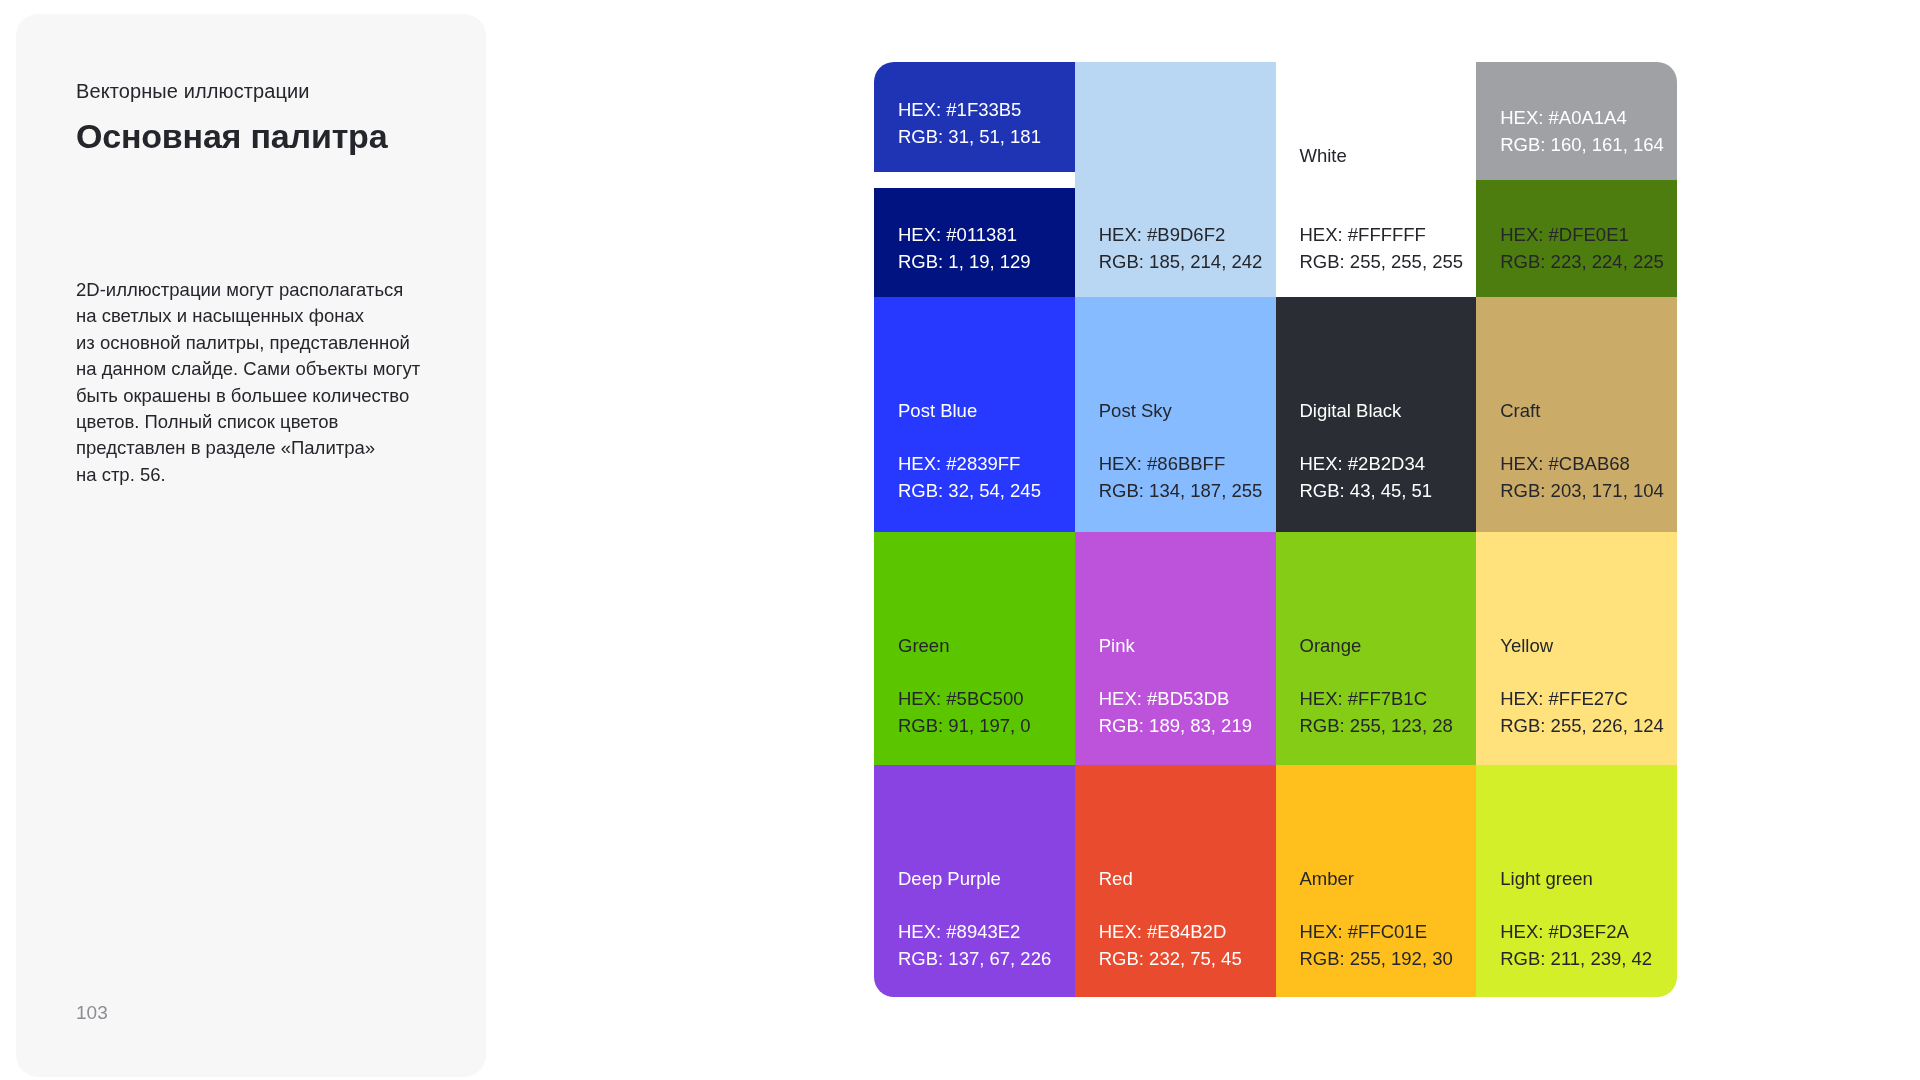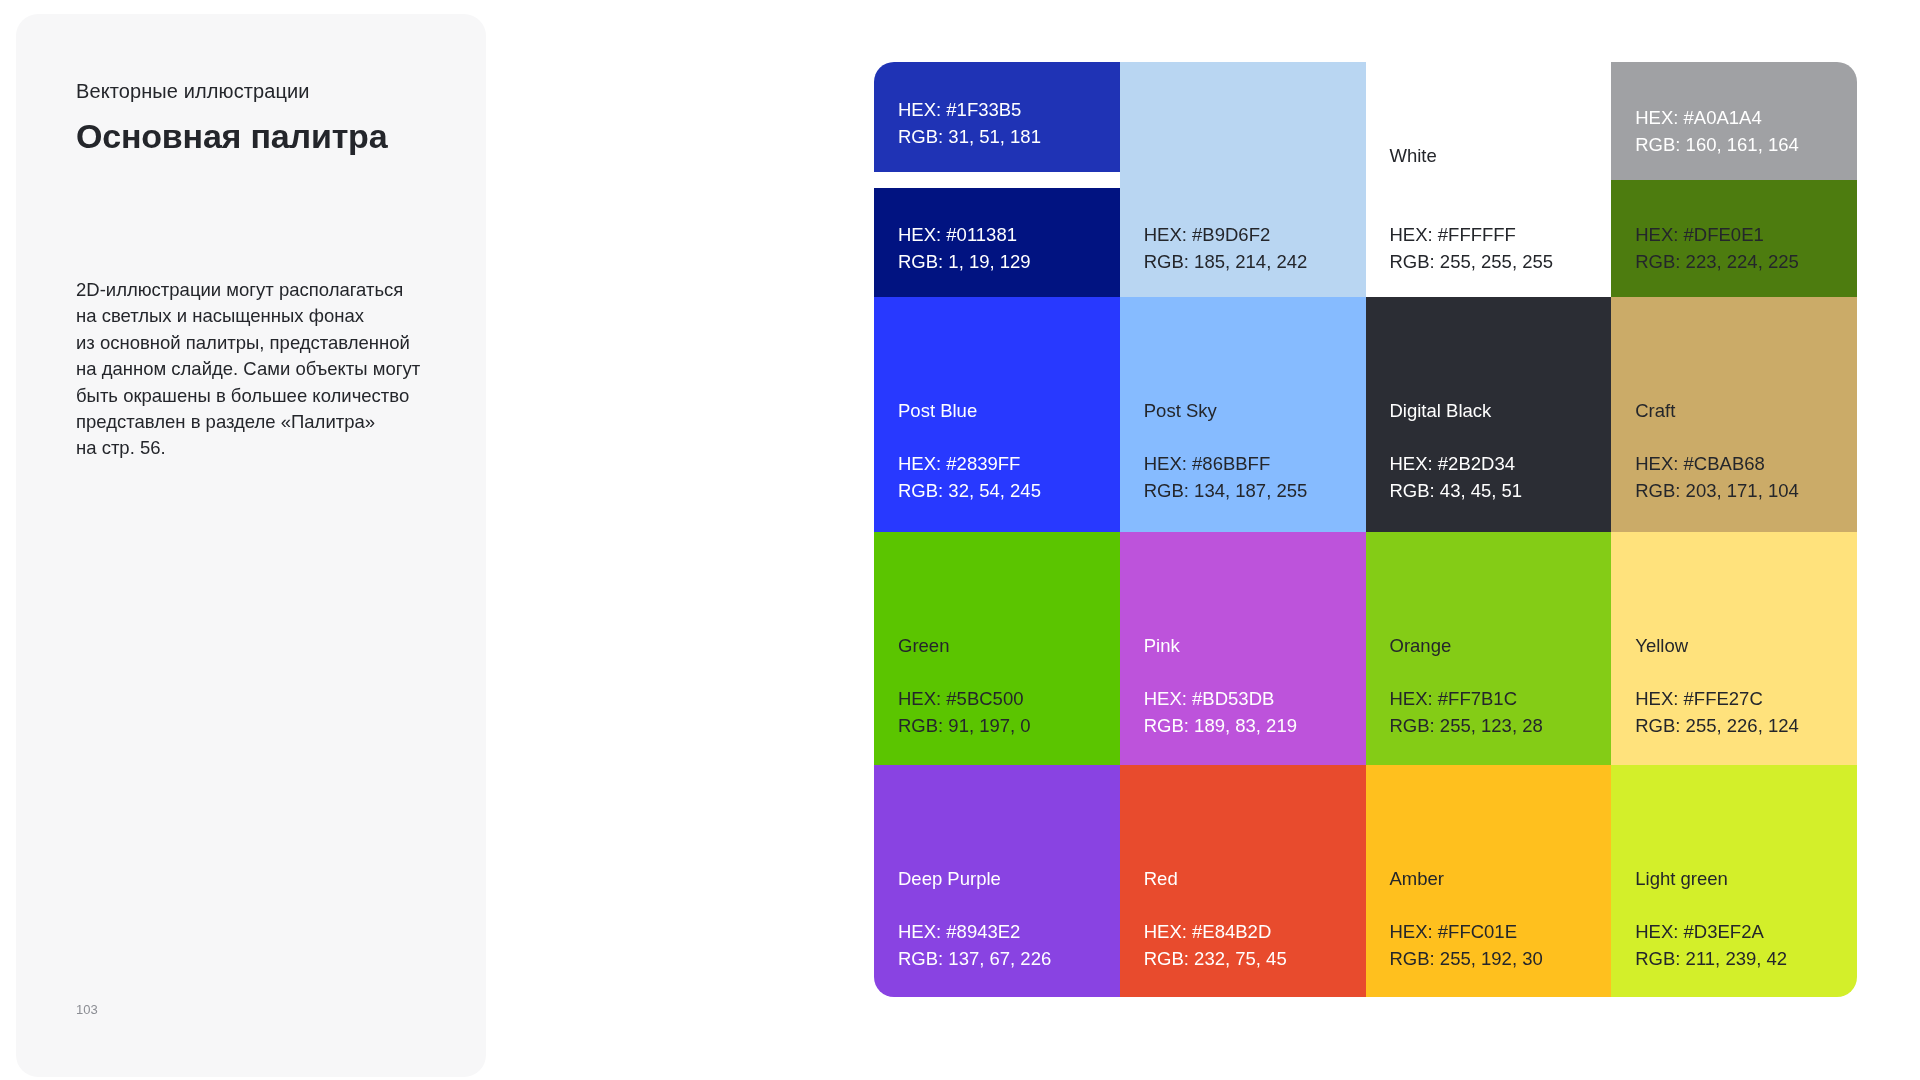--- a/index.html
+++ b/index.html
@@ -61,30 +61,30 @@
     line-height: 26.4px;
     color: #24262b;
     font-weight: 400;
   }
   .body-copy .ln { display: block; white-space: nowrap; }
 
   .page-number {
     position: absolute;
     left: 60px;
     top: 988px;
-    font-size: 13px;
+    font-size: 19px;
     color: #8b8d93;
   }
 
   
   .palette {
     position: absolute;
     left: 874px;
     top: 62px;
-    width: 983px;
+    width: 803px;
     height: 935px;
     border-radius: 20px;
     overflow: hidden;
     display: grid;
     grid-template-columns: repeat(4, 1fr);
     grid-template-rows: 235px 235px 233px 232px;
   }
 
   .cell {
     position: relative;
@@ -137,20 +137,21 @@
 
   <section class="left-panel">
     <div class="eyebrow">Векторные иллюстрации</div>
     <h1 class="headline">Основная палитра</h1>
     <div class="body-copy">
         <span class="ln">2D-иллюстрации могут располагаться</span>
         <span class="ln">на светлых и насыщенных фонах</span>
         <span class="ln">из основной палитры, представленной</span>
         <span class="ln">на данном слайде. Сами объекты могут</span>
         <span class="ln">быть окрашены в большее количество</span>
+        <span class="ln">цветов. Полный список цветов</span>
         <span class="ln">представлен в разделе «Палитра»</span>
         <span class="ln">на стр. 56.</span>
       </div>
     <div class="page-number">103</div>
   </section>
 
   <section class="palette">
       <div class="cell split">
         <div class="half light-text" style="background: rgb(31, 51, 181);">
           <div class="info">

